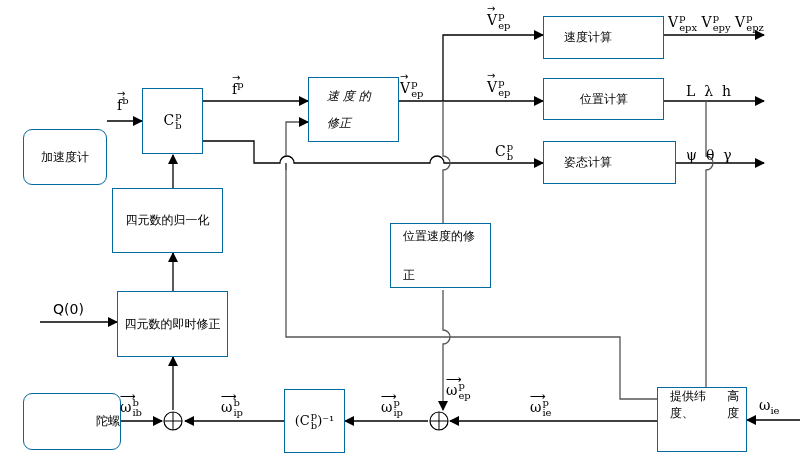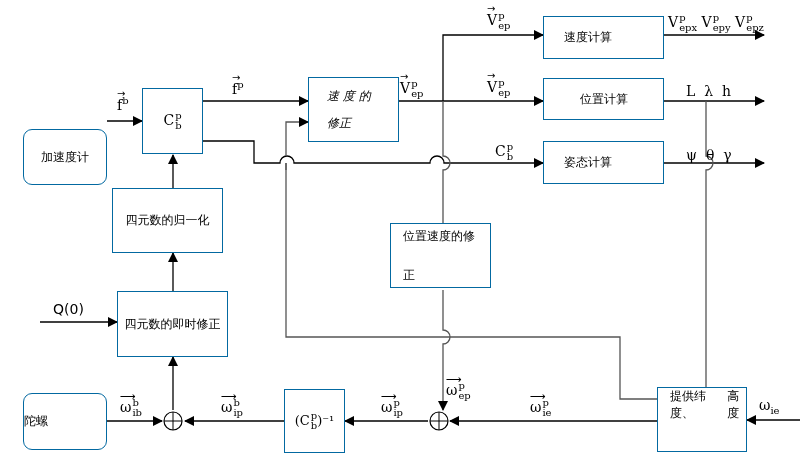--- a/index.html
+++ b/index.html
@@ -91,34 +91,34 @@
         <span>p</span>
         <span>b</span>
       </span></span>
 </div>
 <div class="box" style="left:112px;top:188px;width:111px;height:65px;justify-content:center;">
   <span class="chtxt">四元数的归一化</span>
 </div>
 <div class="box" style="left:117px;top:291px;width:111px;height:66px;justify-content:center;">
   <span class="chtxt">四元数的即时修正</span>
 </div>
-<div class="box rounded" style="left:23px;top:393px;width:84px;height:57px;justify-content:flex-start;">
+<div class="box rounded" style="left:23px;top:393px;width:98px;height:57px;justify-content:flex-end;">
   <span class="chtxt">陀螺</span>
 </div>
 <div class="box" style="left:308px;top:77px;width:91px;height:65px;flex-direction:column;align-items:flex-start;justify-content:center;padding-left:18px;gap:10px;font-style:italic;">
   <span class="chtxt">速 度 的</span>
   <span class="chtxt">修正</span>
 </div>
 <div class="box" style="left:543px;top:16px;width:121px;height:43px;padding-left:20px;">
   <span class="chtxt">速度计算</span>
 </div>
 <div class="box" style="left:543px;top:78px;width:121px;height:42px;padding-left:36px;">
   <span class="chtxt">位置计算</span>
 </div>
-<div class="box" style="left:543px;top:141px;width:121px;height:43px;padding-left:20px;">
+<div class="box" style="left:543px;top:141px;width:133px;height:43px;padding-left:20px;">
   <span class="chtxt">姿态计算</span>
 </div>
 <div class="box" style="left:390px;top:223px;width:101px;height:65px;flex-direction:column;align-items:flex-start;justify-content:center;padding-left:12px;gap:22px;">
   <span class="chtxt">位置速度的修</span>
   <span class="chtxt">正</span>
 </div>
 <div class="box" style="left:284px;top:389px;width:61px;height:64px;justify-content:center;">
   <span class="lbl" style="position:static;font-size:13px;"><span>(C</span><span class="sx">
         <span>p</span>
         <span>b</span>

